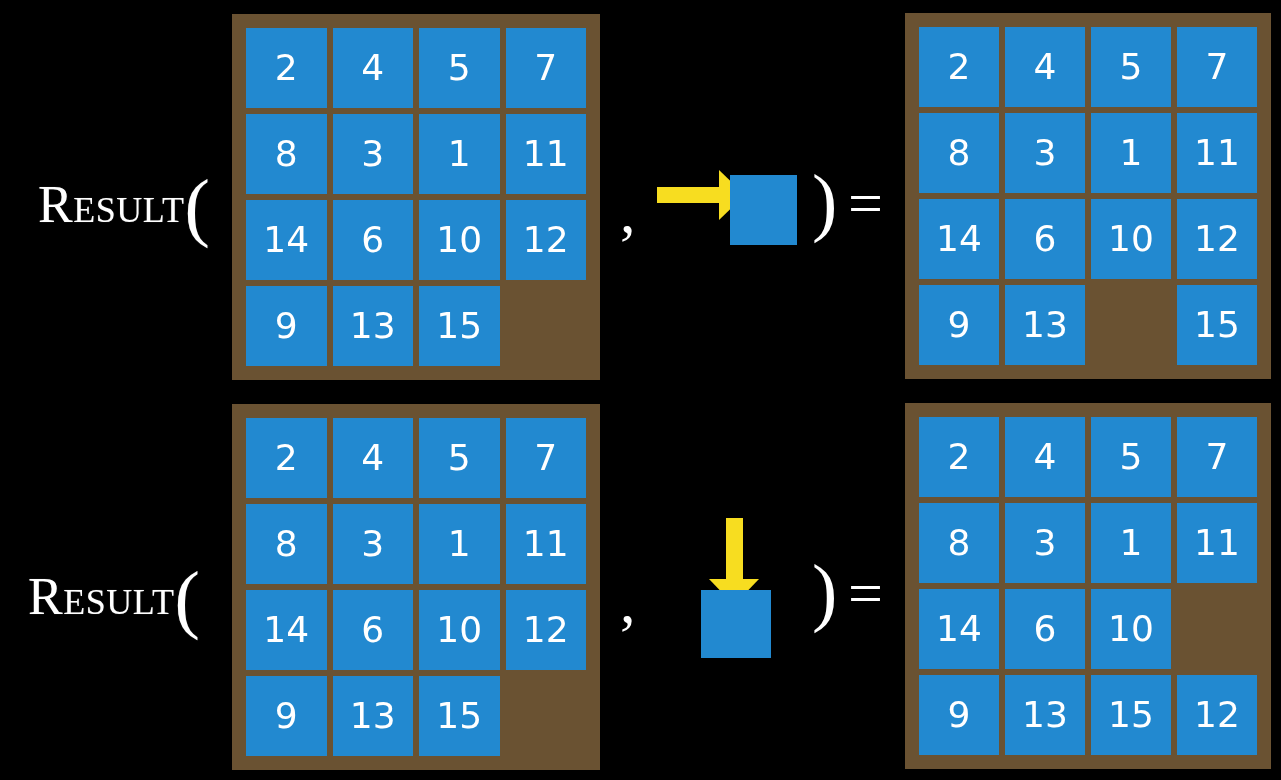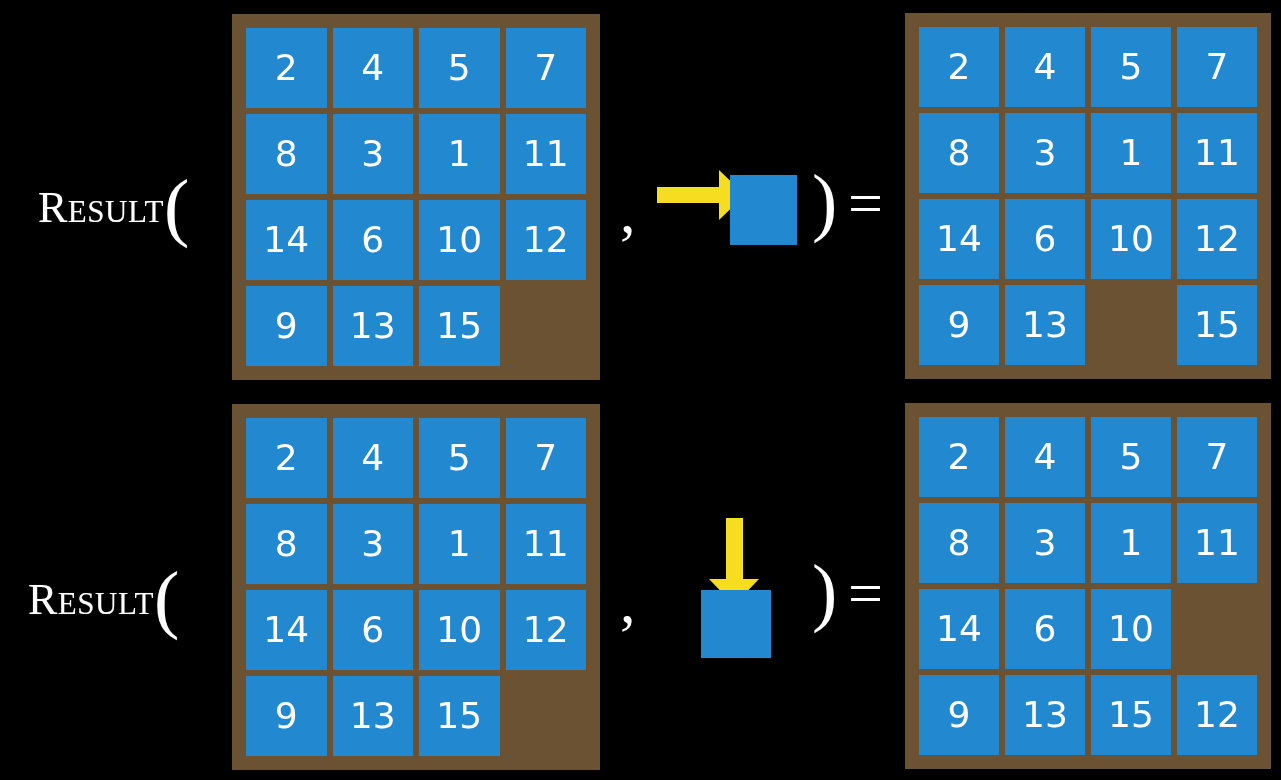--- a/index.html
+++ b/index.html
@@ -35,21 +35,21 @@
     position: absolute;
     color: #ffffff;
     font-family: "Liberation Serif", "DejaVu Serif", serif;
     font-weight: normal;
     font-variant: small-caps;
     letter-spacing: 0.5px;
     white-space: nowrap;
     text-shadow: 0 0 1px rgba(255,255,255,0.35);
     user-select: none;
   }
-  .result-label .rl-word { font-size: 44px; line-height: 1; }
+  .result-label .rl-word { font-size: 52px; line-height: 1; }
   .result-label .rl-paren {
     font-size: 76px;
     line-height: 1;
     vertical-align: -10px;
     font-variant: normal;
   }
 
   
   .punct {
     position: absolute;

